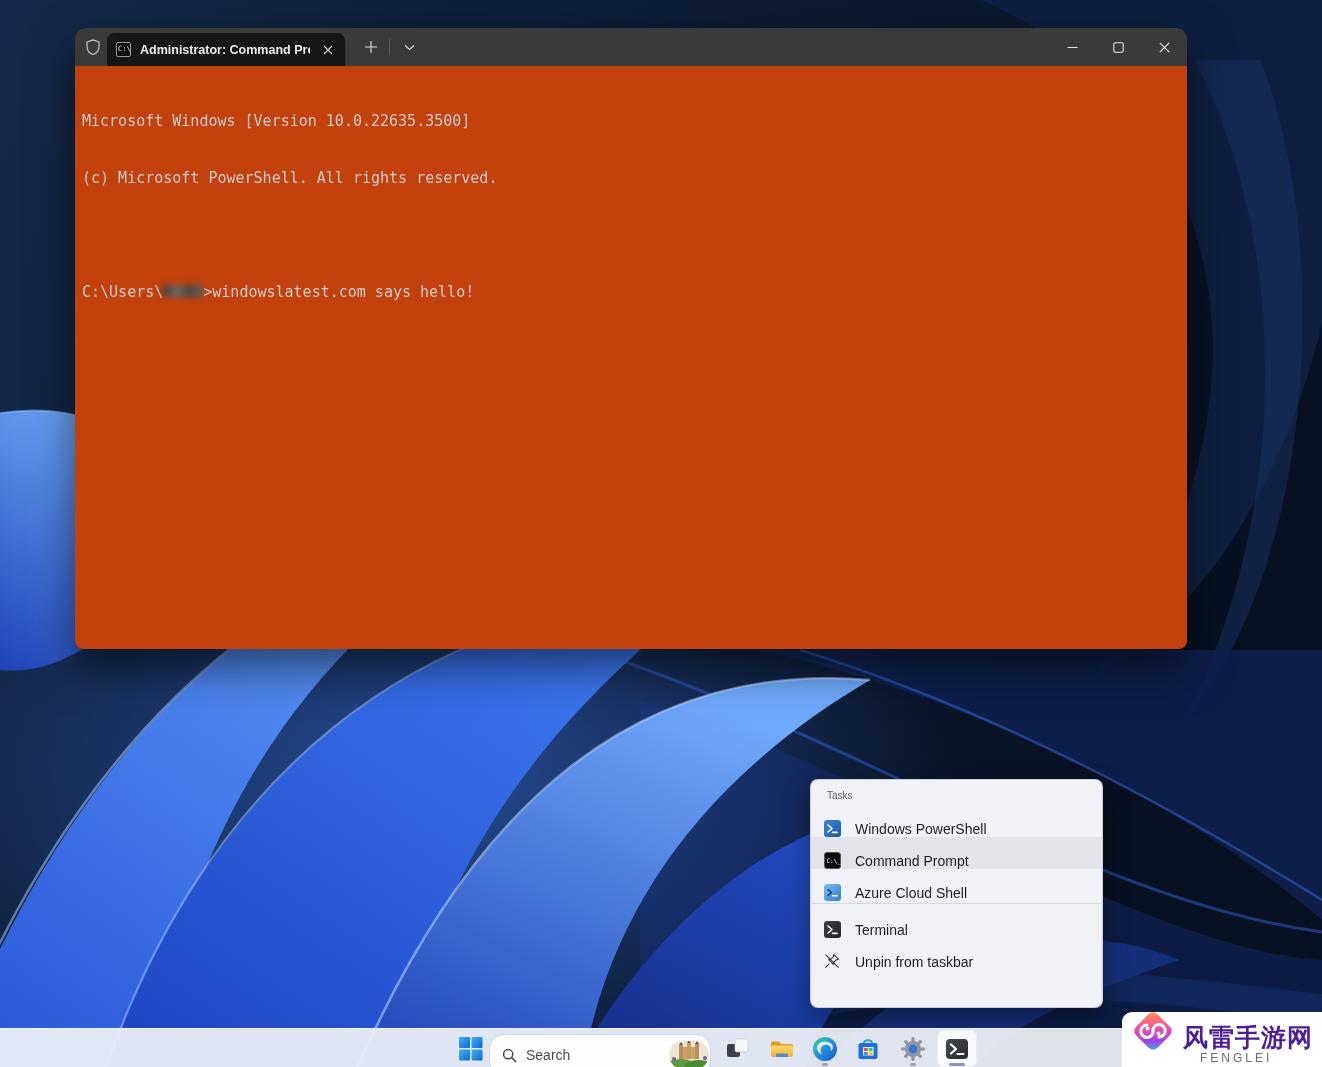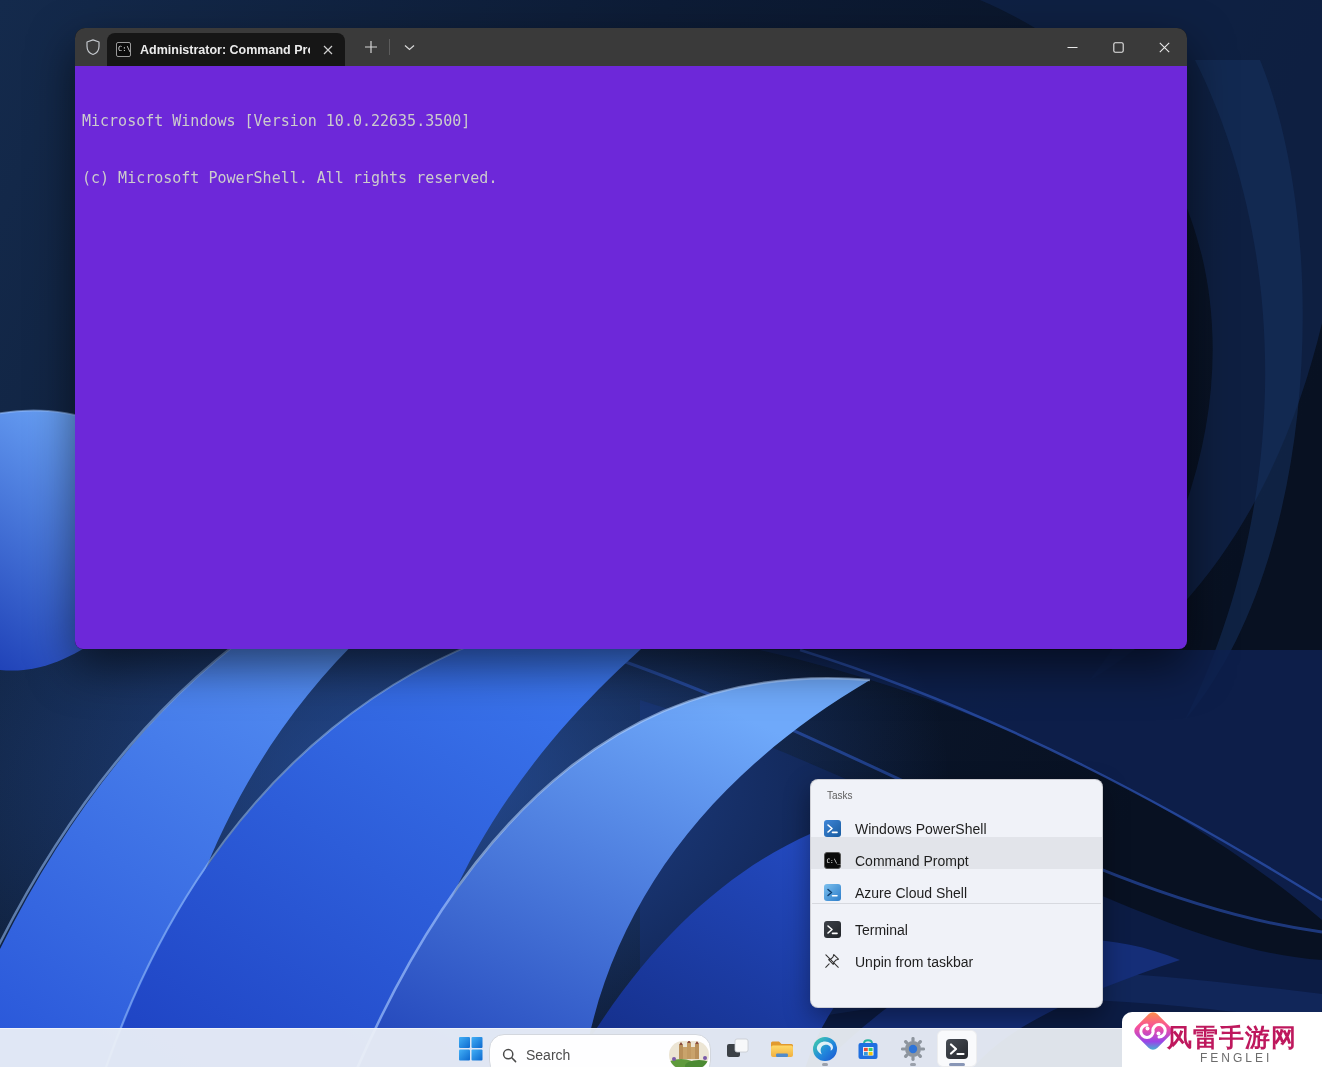--- a/index.html
+++ b/index.html
@@ -25,21 +25,21 @@
   .tab-title { flex:1; color:#ececec; font-size:12.5px; font-weight:700; white-space:nowrap; overflow:hidden; }
   .tab-close { width:18px; height:18px; flex:0 0 auto; display:flex; align-items:center; justify-content:center;
                border-radius:4px; cursor:default; }
   .newtab-btn { position:absolute; left:283px; top:7px; width:26px; height:24px; display:flex;
                 align-items:center; justify-content:center; border-radius:4px; }
   .tab-divider { position:absolute; left:314px; top:11px; width:1px; height:16px; background:#5c5c5c; }
   .dropdown-btn { position:absolute; left:321px; top:7px; width:26px; height:24px; display:flex;
                   align-items:center; justify-content:center; border-radius:4px; }
   .win-controls { position:absolute; right:0; top:0; height:38px; display:flex; }
   .win-btn { width:46px; height:38px; display:flex; align-items:center; justify-content:center; }
-  .term-body { position:absolute; left:0; top:38px; width:100%; height:583px; background:#6d28d9;
+  .term-body { position:absolute; left:0; top:38px; width:100%; height:583px; background:#c2410c;
                padding:8px 0 0 7px; font-family:"DejaVu Sans Mono",monospace; font-size:15px;
                line-height:19px; color:#cccccc; white-space:pre; }
   .redacted-user { display:inline-block; width:40px; height:12px; vertical-align:baseline;
                    background:linear-gradient(90deg,#3c3c3c,#6b6b6b,#454545,#5e5e5e); filter:blur(3px);
                    border-radius:2px; }
 
   
   .jumplist { position:absolute; left:810px; top:779px; width:293px; height:229px;
               background:#f0f2f8; border:1px solid rgba(0,0,0,.14); border-radius:8px;
               box-shadow:0 10px 26px rgba(0,0,0,.38); overflow:hidden; }
@@ -63,22 +63,22 @@
   .tb-btn.active .run-dot { width:16px; background:#8896b6; }
   .searchbox { position:absolute; left:489px; top:5px; width:222px; height:42px; background:rgba(255,255,255,.96);
                border:1px solid #d3d7de; border-radius:15px; display:flex; align-items:center; padding-left:12px; }
   .searchbox .s-label { margin-left:9px; font-size:14px; color:#4c4c4c; flex:1; }
   .s-thumb { width:40px; height:28px; border-radius:14px; overflow:hidden; flex:0 0 auto; margin-right:1px; }
 
   
   .watermark { position:absolute; left:1122px; top:1012px; width:200px; height:55px; background:#ffffff;
                border-radius:10px 0 0 0; }
   .wm-logo { position:absolute; left:5px; top:-7px; width:52px; height:52px; }
-  .wm-title { position:absolute; left:45px; top:9px; width:140px; font-size:25px; font-weight:800;
-              color:#be185d; letter-spacing:1px; white-space:nowrap; }
+  .wm-title { position:absolute; left:61px; top:9px; width:140px; font-size:25px; font-weight:800;
+              color:#4c1d95; letter-spacing:1px; white-space:nowrap; }
   .wm-sub { position:absolute; left:0; top:39px; width:200px; padding-left:78px; font-size:12px;
             letter-spacing:3px; color:#6c6c6c; }
 </style>
 </head>
 <body>
 
 <div class="screen">
 
   <div class="wallpaper">
     <svg viewBox="0 0 1322 1067" preserveAspectRatio="none">
@@ -175,20 +175,21 @@
           <svg width="11" height="11" viewBox="0 0 11 11">
             <path d="M0.8 0.8 L10.2 10.2 M10.2 0.8 L0.8 10.2" stroke="#e9e9e9" stroke-width="1.1"></path>
           </svg>
         </div>
       </div>
     </div>
     <div class="term-body">
       <div>Microsoft Windows [Version 10.0.22635.3500]</div>
       <div>(c) Microsoft PowerShell. All rights reserved.</div>
       <div>&nbsp;</div>
+      <div><span>C:\Users\</span><span class="redacted-user"></span><span>&gt;windowslatest.com says hello!</span></div>
     </div>
   </div>
 
   <div class="jumplist">
     <div class="jl-header">Tasks</div>
 
     <div class="jl-item">
       <span class="jl-ic">
         <span class="sq" style="background:linear-gradient(135deg,#3f86d8,#175a9e);">
           <svg viewBox="0 0 17 17">

